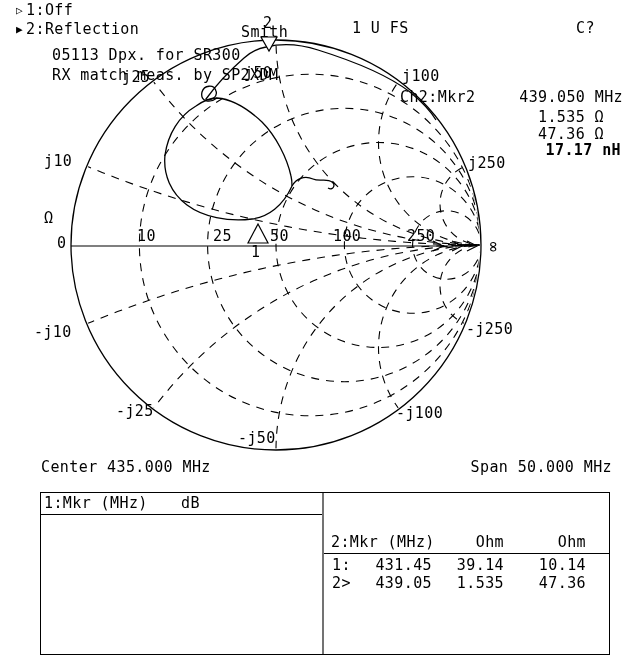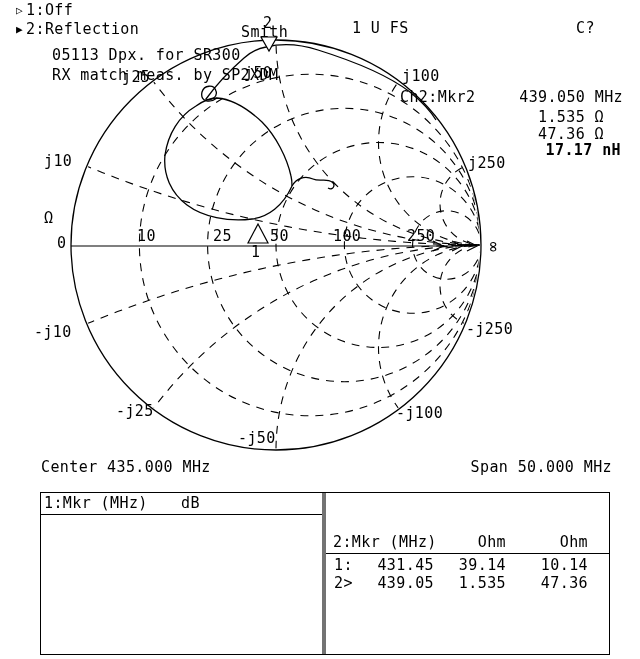--- a/index.html
+++ b/index.html
@@ -15,21 +15,21 @@
   .txtlayer{z-index:2;}
   #tracesvg{z-index:3;pointer-events:none;}
   .chlabel{display:flex;align-items:center;gap:3px;}
   .tri{font-size:11px;line-height:11px;}
   
   .mtable{
     position:absolute;left:40px;top:492px;width:568px;height:161px;
     border:1px solid #000;display:flex;z-index:2;background:transparent;
   }
   .panel{position:relative;height:100%;}
-  .panel.left{width:281px;border-right:4px solid #737373;}
+  .panel.left{width:281px;border-right:2px solid #737373;}
   .panel.right{flex:1;margin-top:39px;}
   .phead{position:relative;height:21px;border-bottom:1px solid #000;}
   .pbody{position:relative;}
   .hrow span{position:absolute;top:3px;}
   .drow{position:relative;height:18px;}
   .drow span{position:absolute;top:2px;}
   .c-id{left:8px;}
   .c-f{left:20px;width:88px;text-align:right;}
   .c-o1{left:118px;width:62px;text-align:right;}
   .c-o2{left:190px;width:72px;text-align:right;}

